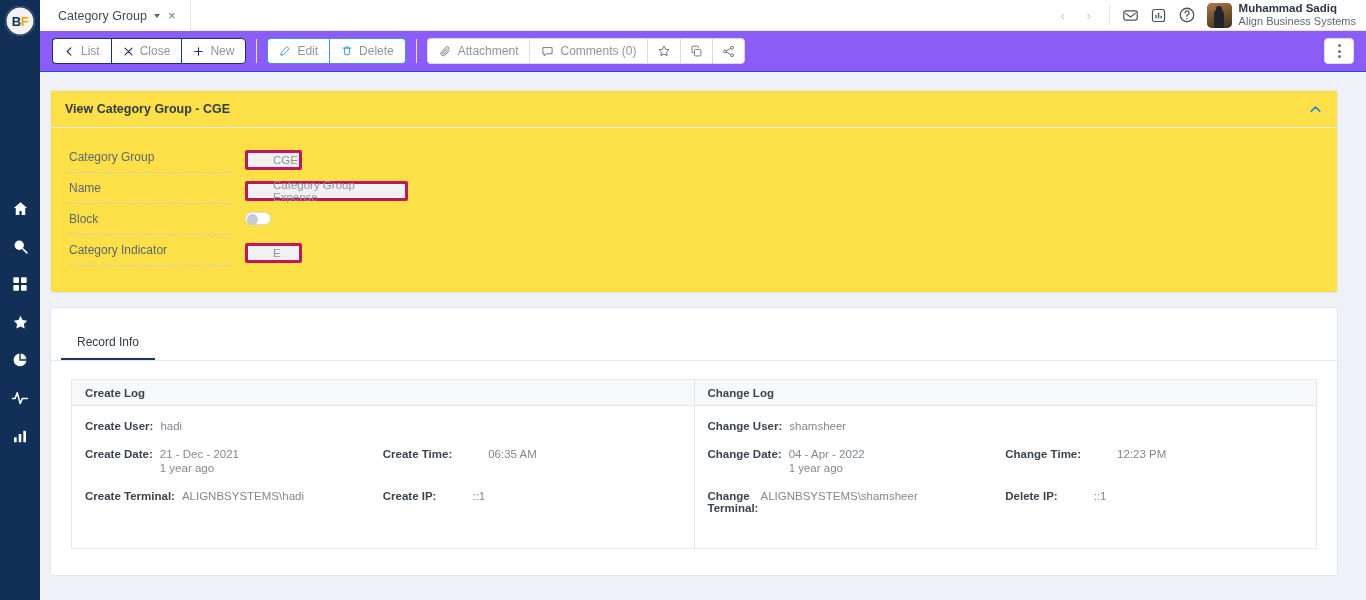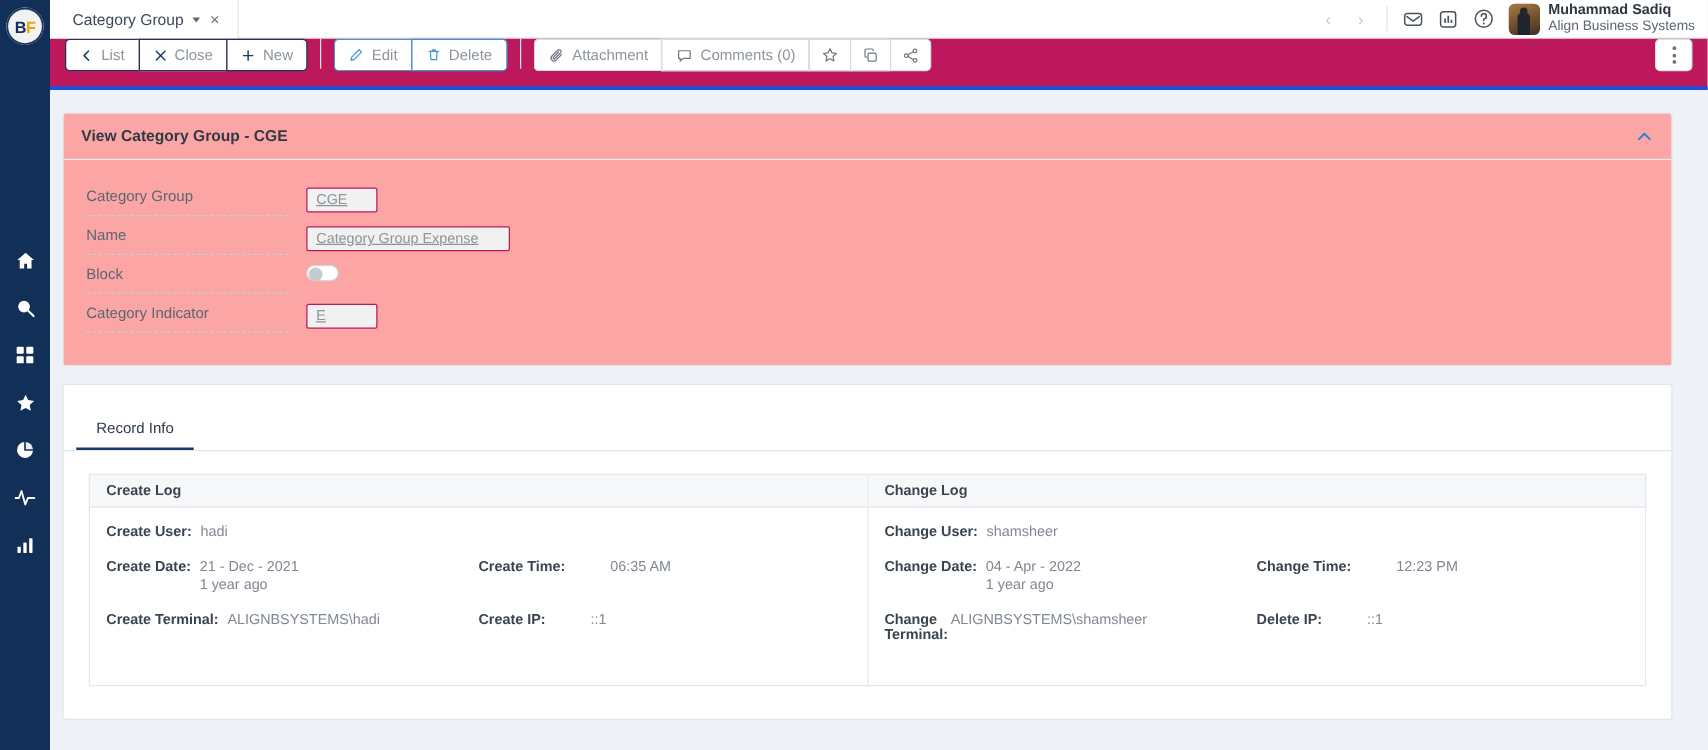--- a/index.html
+++ b/index.html
@@ -75,22 +75,22 @@
   }
   #avatar .ph-sky { position: absolute; inset: 0; background: linear-gradient(160deg,#a97c46 0%,#6e4f2c 55%,#3c3126 100%); }
   #avatar .ph-body { position: absolute; left: 7px; top: 7px; width: 10px; height: 18px; background: #20242c; border-radius: 4px 4px 0 0; }
   #avatar .ph-head { position: absolute; left: 9.5px; top: 3px; width: 6px; height: 6px; border-radius: 50%; background: #23252b; }
   .user-name { font-size: 11.5px; font-weight: bold; color: #2c3642; line-height: 13px; }
   .user-org  { font-size: 11px; color: #5d6875; line-height: 13px; }
 
   
   #toolbar {
     position: absolute; left: 40px; top: 31px; right: 0; height: 41px;
-    background: #be185d; border-bottom: 3px solid #1d4ed8;
-    display: flex; padding: 0 12px;
+    background: #8b5cf6; border-bottom: 1px solid #1d4ed8;
+    display: flex; align-items: center; padding: 0 12px;
   }
   .btn-group { display: flex; align-items: stretch; }
   .tbtn {
     height: 26px; display: flex; align-items: center; gap: 6px;
     padding: 0 11px; font-size: 12px; color: #8c949d;
     background: #fff; cursor: pointer;
     border: 1px solid #16365e; border-right-width: 0;
   }
   .btn-group .tbtn:first-child { border-radius: 4px 0 0 4px; }
   .btn-group .tbtn:last-child  { border-radius: 0 4px 4px 0; border-right-width: 1px; }
@@ -106,41 +106,40 @@
     cursor: pointer;
   }
   .kebab-dots { display: flex; flex-direction: column; gap: 2.5px; }
   .kebab-dots i { width: 3px; height: 3px; background: #6a7380; border-radius: 50%; display: block; }
 
   
   #canvas { position: absolute; left: 40px; top: 72px; right: 0; bottom: 0; background: #eef2f7; overflow: hidden; }
 
   
   .card {
-    background: #fca5a5; border: 1px solid #e1e5ea; border-radius: 3px;
+    background: #fde047; border: 1px solid #e1e5ea; border-radius: 3px;
     margin: 18px 28px 0 10px;
   }
   .card-head {
     height: 37px; display: flex; align-items: center; justify-content: space-between;
     padding: 0 14px; border-bottom: 1px solid #e6e9ed;
   }
   .card-title { font-size: 12.5px; font-weight: bold; color: #2f3a46; }
   .chev-up { cursor: pointer; line-height: 0; }
 
   .form-body { padding: 22px 0 18px 18px; }
   .frow { display: flex; align-items: flex-start; height: 31px; }
   .flabel {
     width: 162px; font-size: 12px; color: #5c6672;
     border-bottom: 1px dashed #c9cdd3; padding-bottom: 8px; margin-right: 14px;
   }
   .finput {
-    height: 20px; background: #f1f1f1; border: 1px solid #be185d; border-radius: 2px;
+    height: 20px; background: #f1f1f1; border: 3px solid #be185d; border-radius: 2px;
     font-size: 11.5px; color: #8d939b; display: flex; align-items: center;
-    padding: 0 7px;
-    text-decoration: underline;
+    padding: 0 25px;
   }
   .finput.w-sm { width: 57px; }
   .finput.w-lg { width: 163px; }
   .toggle {
     width: 26px; height: 13px; border-radius: 7px; background: #fff;
     border: 1px solid #d5d8dc; position: relative; cursor: pointer;
   }
   .toggle .knob {
     position: absolute; left: 1px; top: 1px; width: 11px; height: 11px;
     border-radius: 50%; background: #c7cbd0;

